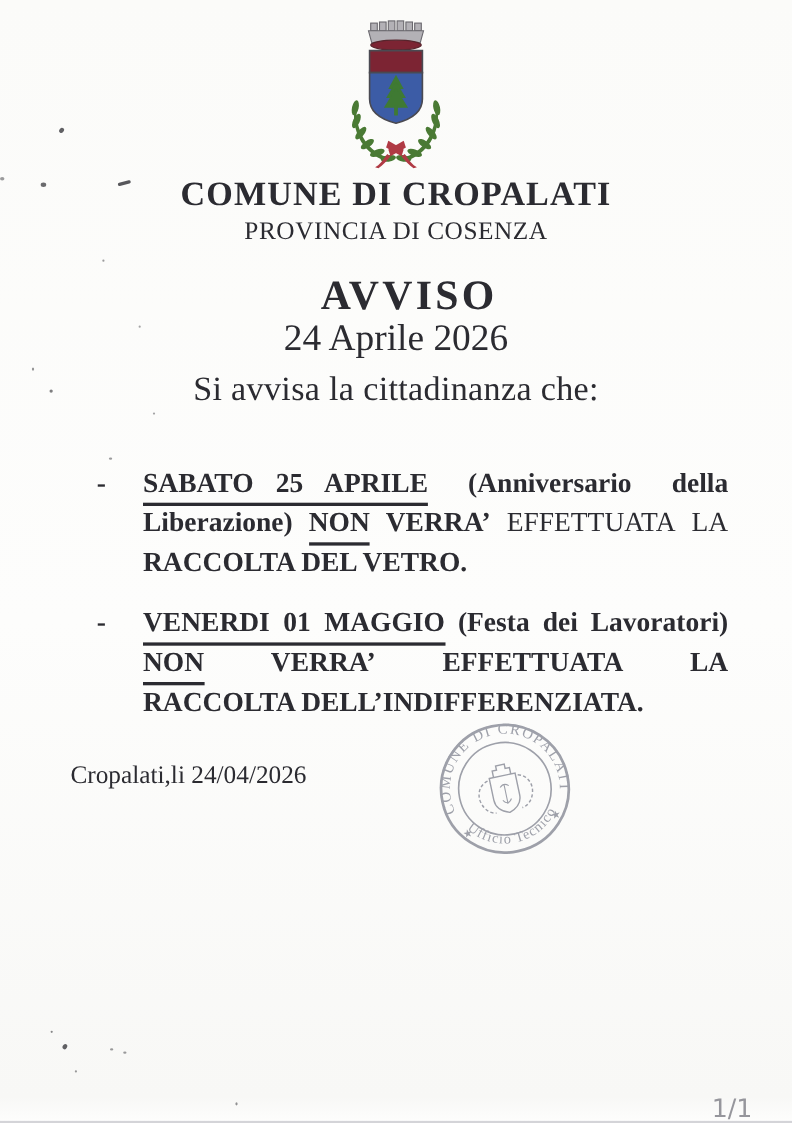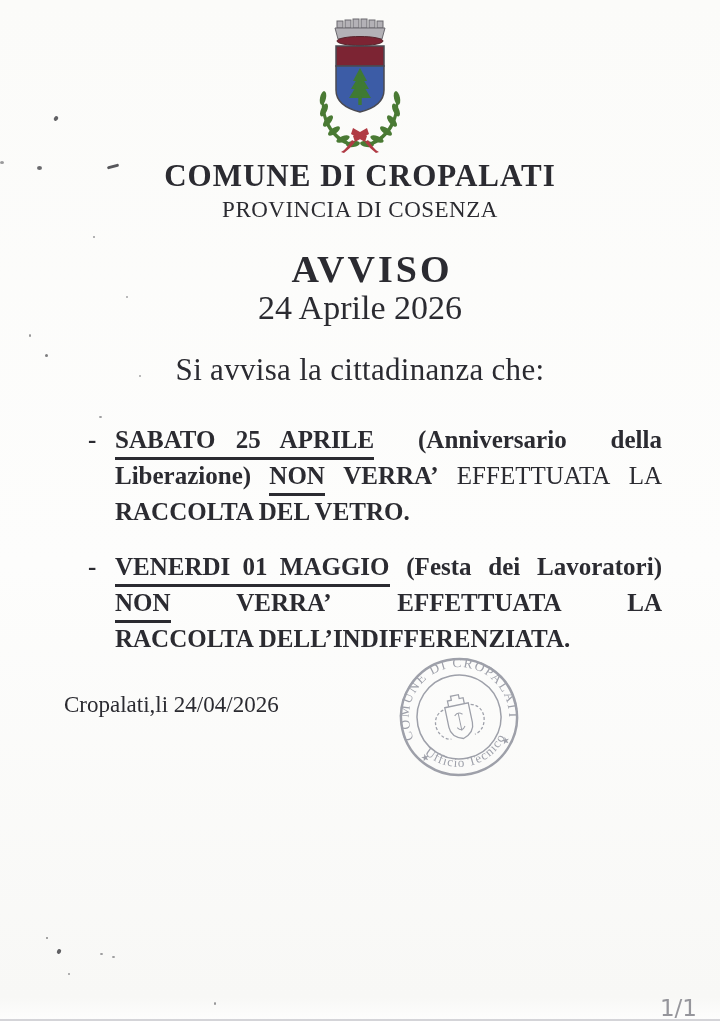--- a/index.html
+++ b/index.html
@@ -10,36 +10,36 @@
     overflow:hidden;
     font-family:"Liberation Serif", serif;
     color:#2b2b31;
   }
   .ctr{position:absolute;left:0;width:100%;text-align:center;}
   .h-municipality{top:158px;font-size:31px;font-weight:bold;letter-spacing:1px;}
   .h-province{top:197px;font-size:23px;letter-spacing:0.5px;}
   .h-department{top:231px;font-size:15px;letter-spacing:0.8px;}
   .h-notice{top:247px;font-size:38px;font-weight:bold;letter-spacing:3px;padding-left:12px;}
   .h-date{top:289px;font-size:34px;}
-  .intro{top:352px;font-size:31px;letter-spacing:0.3px;}
+  .intro{top:336px;font-size:31px;letter-spacing:0.3px;}
   .emblem{position:absolute;left:310px;top:8px;}
   .bullet{position:absolute;left:88px;right:58px;font-size:25px;font-weight:bold;line-height:32px;}
   .b1{top:424px;}
   .b2{top:551px;}
   .bullet .dash{position:absolute;left:0;top:0;font-weight:bold;}
-  .bullet .lines{margin-left:27px;}
+  .bullet .lines{margin-left:42px;}
   .jline{display:flex;justify-content:space-between;align-items:baseline;}
   .uline{border-bottom:3px solid #2b2b31;padding-bottom:1px;}
   .wsp{word-spacing:14px;}
   .wsp2{word-spacing:6px;}
   .rg{font-weight:normal;}
   .lleft{text-align:left;}
   .dateline{position:absolute;left:64px;top:692px;font-size:23px;}
   .stamp{position:absolute;left:379px;top:637px;transform:rotate(-12deg);opacity:.85;}
-  .pagenum{position:absolute;right:23px;top:995px;font-size:23px;color:#96969c;font-family:"DejaVu Sans",sans-serif;}
+  .pagenum{position:absolute;right:36px;top:995px;font-size:23px;color:#96969c;font-family:"DejaVu Sans",sans-serif;}
   .edge-bottom{position:absolute;left:0;top:1019px;width:100%;height:2px;background:#c9c9ce;opacity:.8;}
   .below-edge{position:absolute;left:0;top:1021px;width:100%;height:8px;background:#ffffff;}
   .speck{position:absolute;background:#3a3a3e;border-radius:50%;}
 </style>
 </head>
 <body>
 
 <div class="page">
 
   <svg class="emblem" width="100" height="146" viewBox="0 0 100 146">

